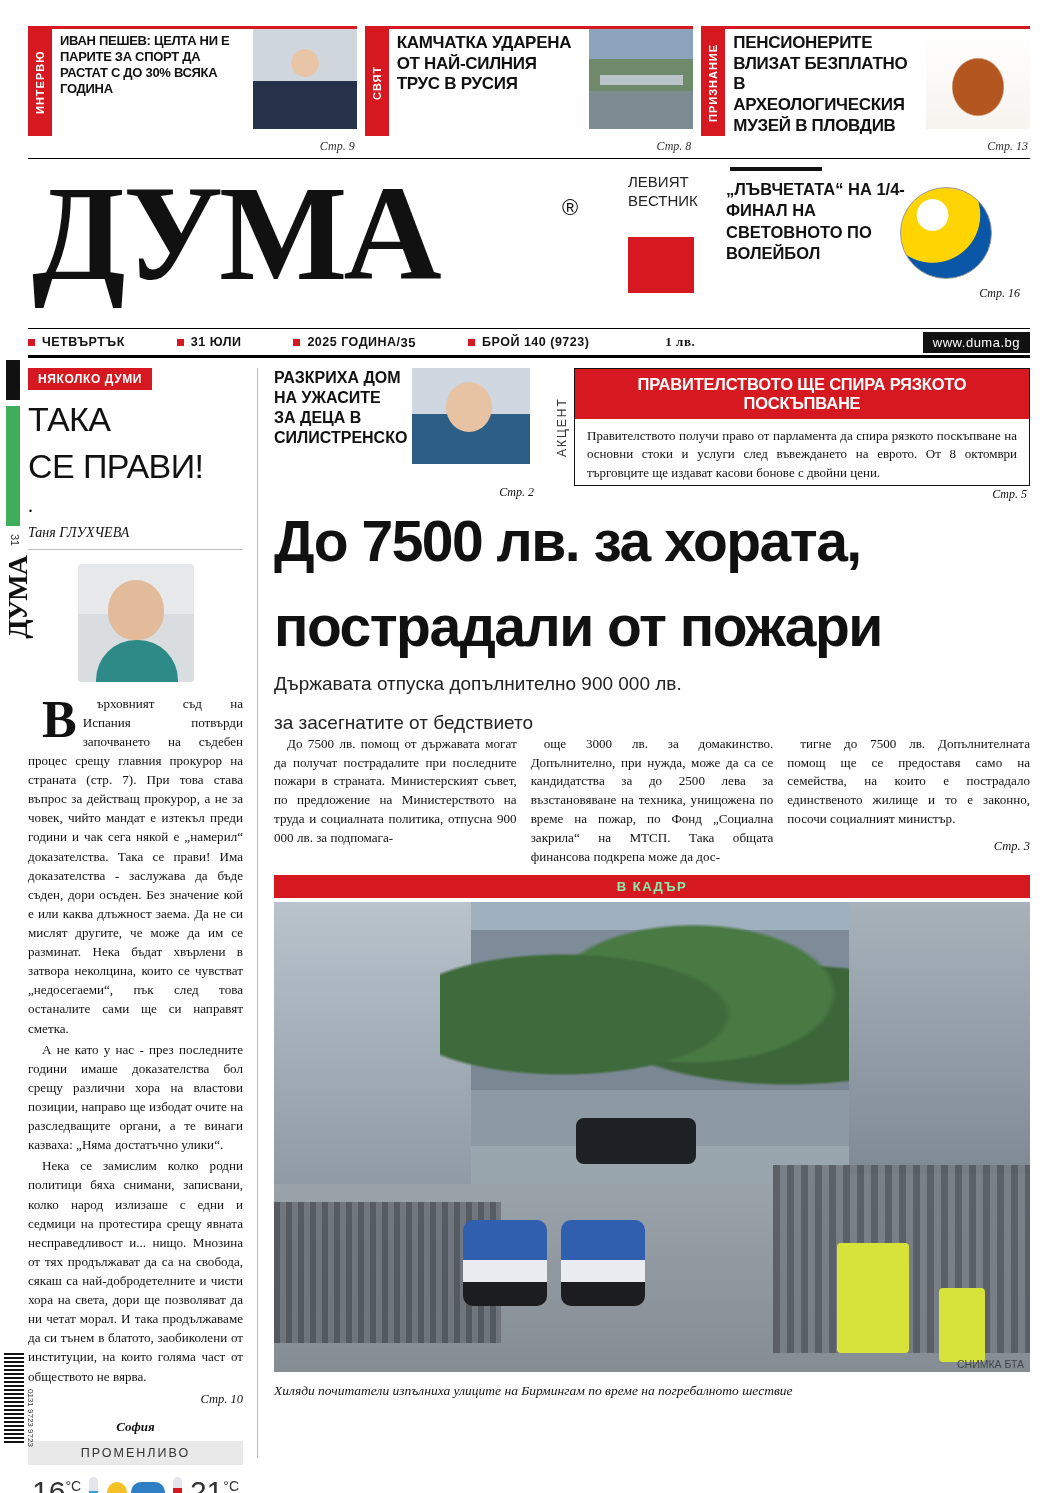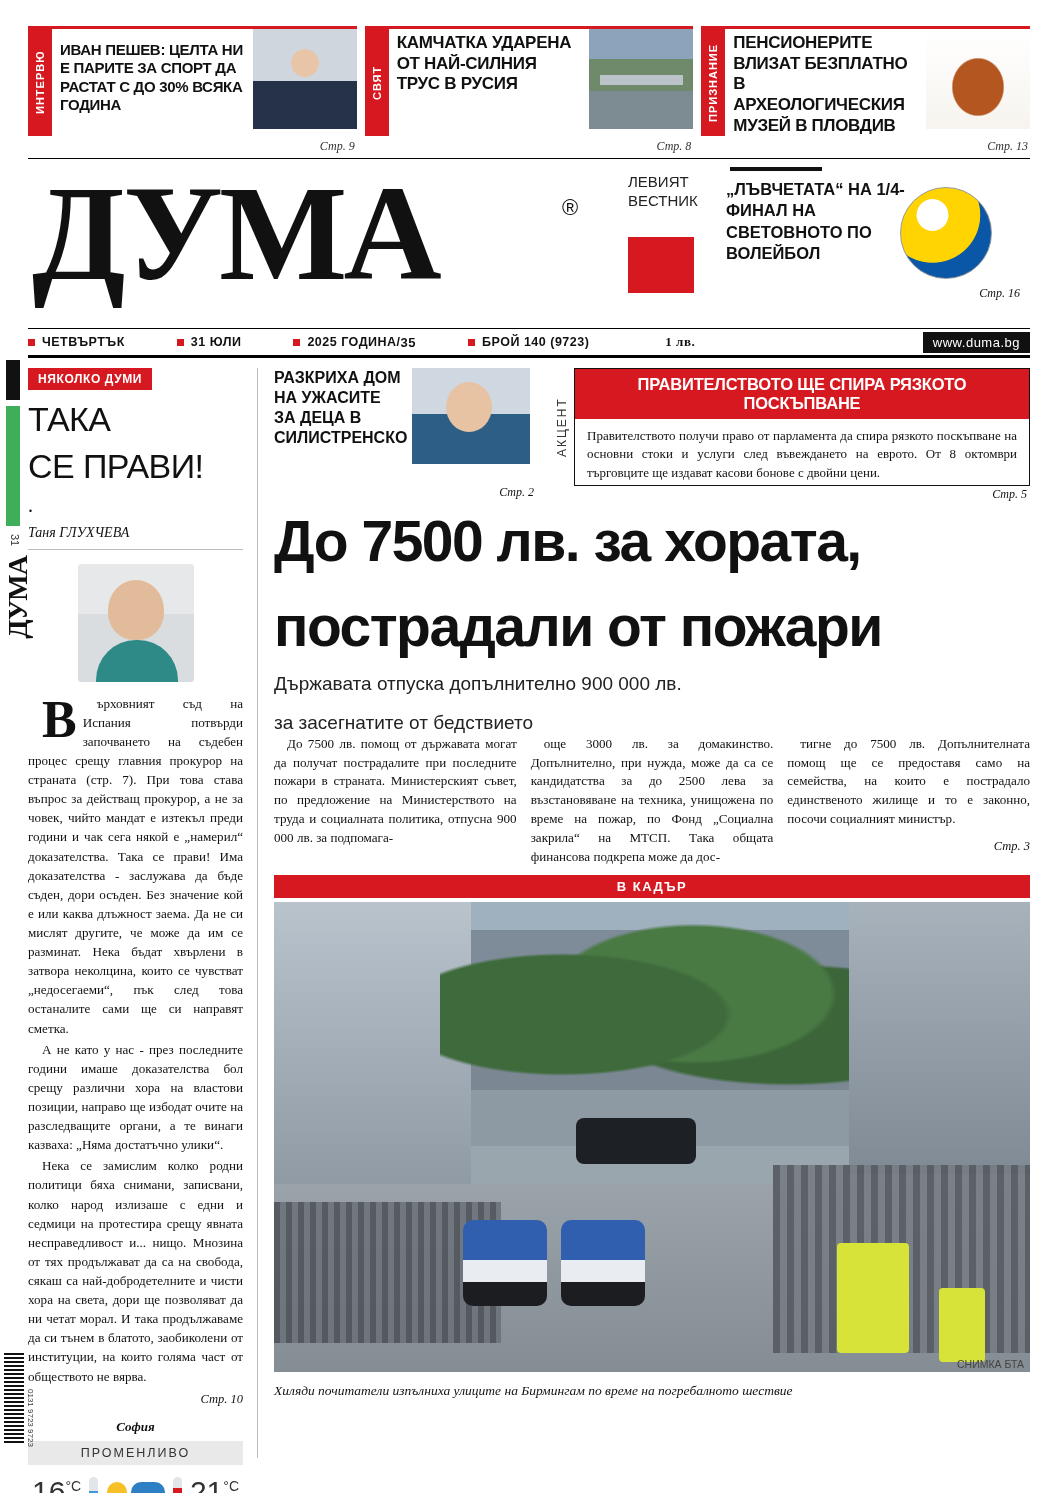--- a/index.html
+++ b/index.html
@@ -28,21 +28,21 @@
   .teaser-head {
     font-family: "Liberation Sans", sans-serif; font-weight: bold;
     font-size: 17px; line-height: 1.22; letter-spacing: -0.3px; color: #111;
     text-transform: uppercase; padding-top: 4px;
   }
   .teaser-thumb { width: 104px; height: 100px; margin-left: 6px; flex: 0 0 auto; overflow: hidden; }
   .teaser-page {
     position: absolute; right: 2px; bottom: -18px;
     font-style: italic; font-size: 12px; color: #333;
   }
-  .t1 .teaser-head { font-size: 15px; margin-top: 8px; }
+  .t1 .teaser-head { font-size: 13px; }
   .t2 .teaser-head { font-size: 17px; }
   .t3 .teaser-head { font-size: 17px; }
 
   
   .img-portrait-1 { width:100%; height:100%; background:
      radial-gradient(circle at 50% 34%, #e8c5a6 0 16%, rgba(232,197,166,0) 17%),
      linear-gradient(#cfd6dd 0 52%, #25324a 52% 100%); }
   .img-kamchatka { width:100%; height:100%; background:
      linear-gradient(#8ba4bb 0 30%, #6f8a6a 30% 62%, #7d8b93 62% 100%); position:relative; }
   .img-kamchatka:after { content:""; position:absolute; left:10%; top:46%; width:80%; height:10%;
@@ -188,21 +188,21 @@
   .lead-cols {
     display: flex; gap: 14px; font-size: 13.1px; line-height: 1.44;
     text-align: justify; hyphens: auto;
   }
   .lead-cols .c { flex: 1 1 0; }
   .lead-cols p { text-indent: 13px; }
   .lead-page { text-align: right; font-style: italic; font-size: 12.5px; margin-top: 8px; }
 
   
   .kadr-bar {
-    background: #d61920; color: #ffffff; text-align: center;
+    background: #d61920; color: #86efac; text-align: center;
     font-family: "Liberation Sans", sans-serif; font-weight: bold; font-size: 13px;
     letter-spacing: 1.5px; padding: 4px 0; margin-top: 8px;
   }
   .photo {
     position: relative; height: 470px; margin-top: 4px; overflow: hidden;
     background:
       linear-gradient(180deg, #9fb0bf 0 6%, #7e8c99 6% 14%, #6f7a85 14% 26%, #7b8894 26% 40%, #8d9aa3 40% 52%, #9aa6ad 52% 62%, #8c97a0 62% 74%, #7e8a93 74% 86%, #727d86 86% 100%);
   }
   .photo .buildL { position:absolute; left:0; top:0; width:26%; height:62%;
     background: linear-gradient(180deg,#b9c3cc,#8e99a4); }

